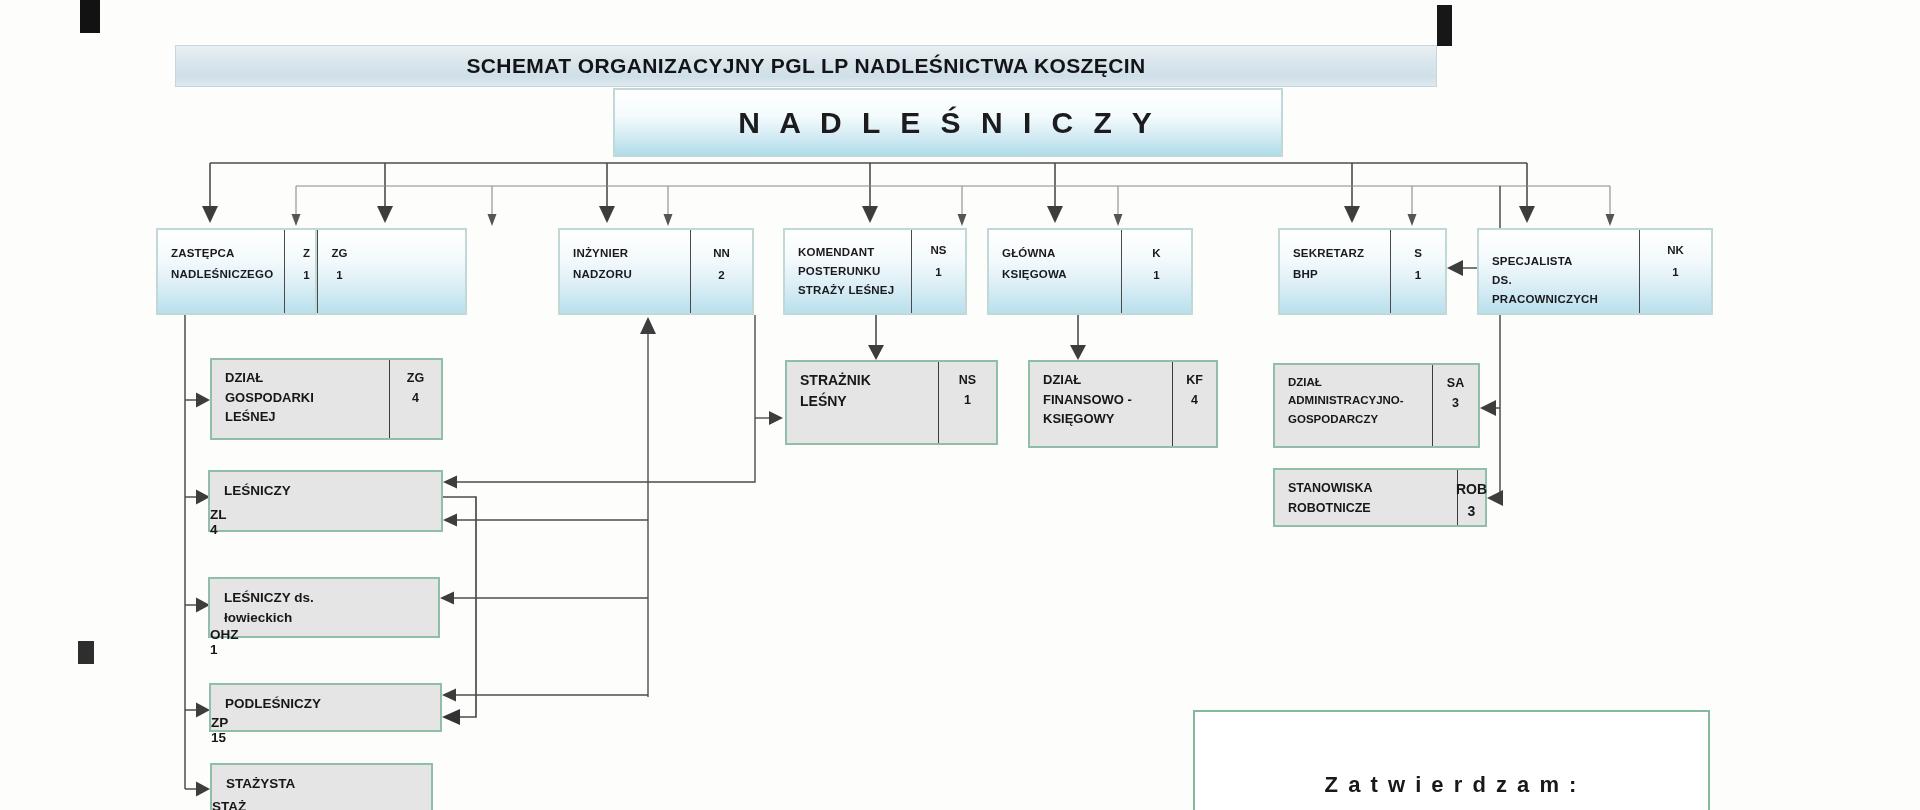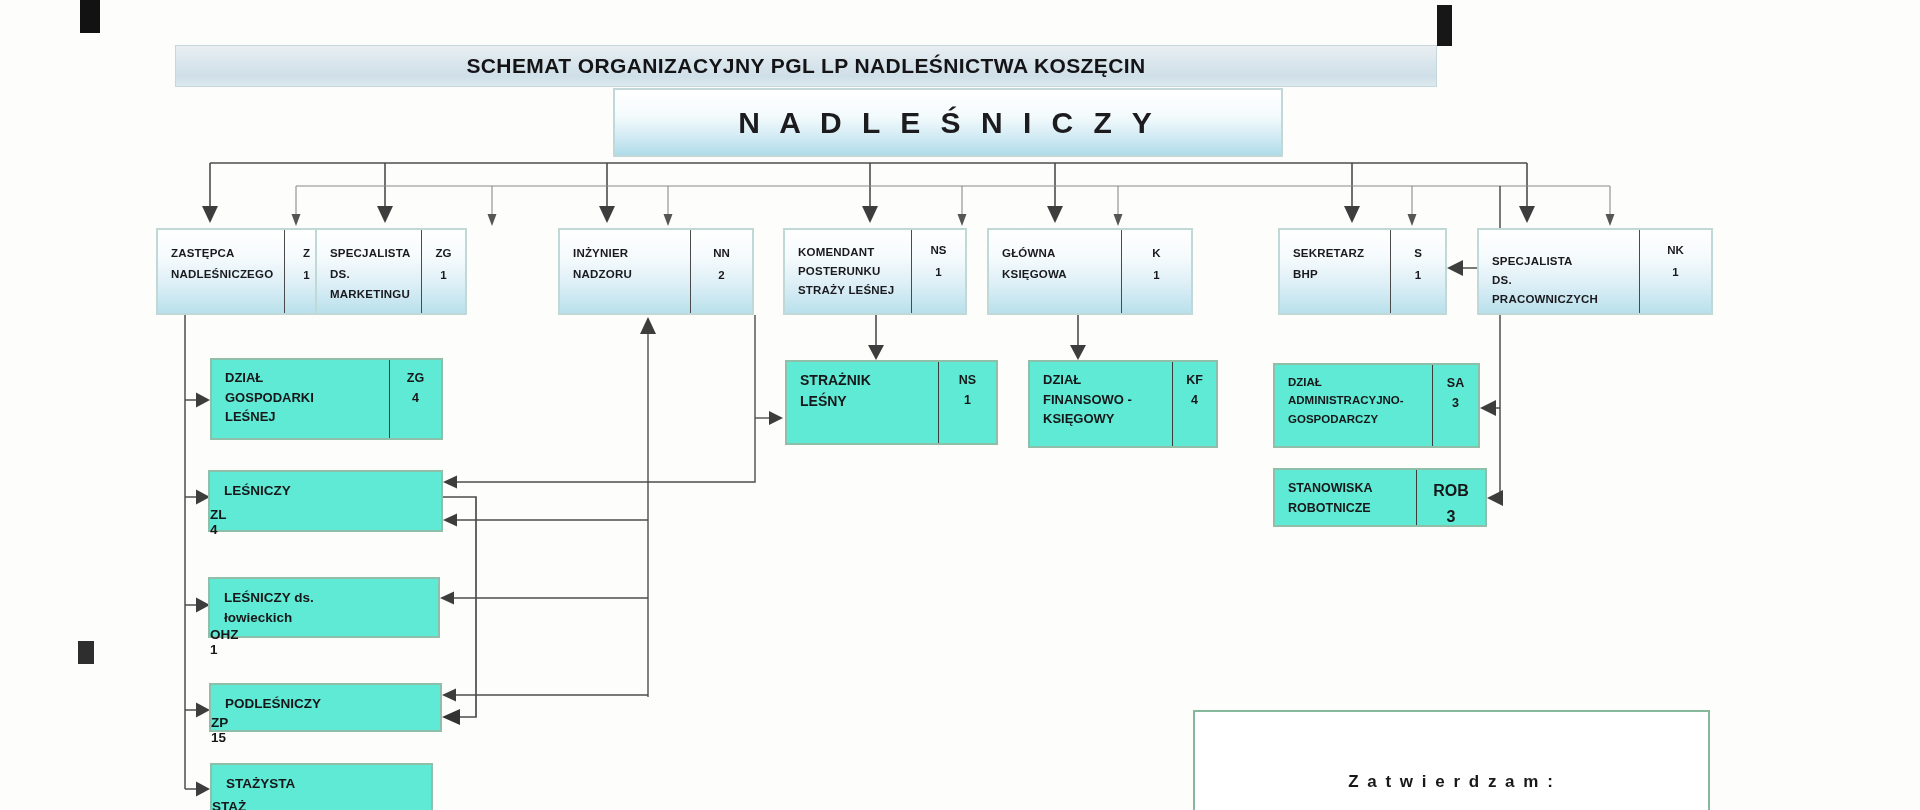--- a/index.html
+++ b/index.html
@@ -19,37 +19,37 @@
   .rootbox span{font-size:30px;font-weight:bold;color:#1c1c1f;letter-spacing:6px;}
 
   .box-blue{position:absolute;z-index:2;box-sizing:border-box;display:flex;
     background:linear-gradient(180deg,#ffffff 0%,#f4fafc 35%,#ddeff6 65%,#b9e0ec 100%);
     border:2px solid #c0d8d6;}
   .bt{flex:1;padding:13px 2px 0 13px;font-size:11.5px;font-weight:bold;line-height:1.8;
       white-space:pre-line;color:#1a1a1e;letter-spacing:.2px;}
   .bcwrap{border-left:1.5px solid #4a4a4a;box-sizing:border-box;display:flex;flex-direction:column;
       align-items:center;padding-top:13px;font-size:11.5px;font-weight:bold;color:#1a1a1e;line-height:1.9;}
 
-  .box-white{position:absolute;z-index:2;box-sizing:border-box;display:flex;background:#5eead4;
+  .box-white{position:absolute;z-index:2;box-sizing:border-box;display:flex;background:#e5e5e5;
     border:2px solid #8fbfa9;}
   .bt2{flex:1;padding:8px 2px 0 13px;font-size:13px;font-weight:bold;line-height:1.5;
       white-space:pre-line;color:#17171a;}
   .bt2.small{font-size:11.5px;line-height:1.6;}
   .bc2{border-left:1.5px solid #3c3c3c;box-sizing:border-box;display:flex;flex-direction:column;
       align-items:center;padding-top:8px;font-size:12.5px;font-weight:bold;color:#17171a;line-height:1.6;}
 
   .staff{padding-top:9px;flex-direction:column;}
   .sname{flex:0 0 54%;padding-left:14px;font-size:13.5px;font-weight:bold;line-height:1.45;
       white-space:pre-line;color:#17171a;box-sizing:border-box;}
   .scode{flex:0 0 22%;font-size:13.5px;font-weight:bold;color:#17171a;}
   .snum{flex:1;font-size:13.5px;font-weight:bold;color:#17171a;}
 
   .approval{position:absolute;left:1193px;top:710px;width:517px;height:140px;z-index:2;
     background:#ffffff;border:2px solid #86b89b;box-sizing:border-box;text-align:center;}
-  .approval span{display:inline-block;margin-top:60px;font-size:17px;font-weight:bold;
+  .approval span{display:inline-block;margin-top:60px;font-size:22px;font-weight:bold;
     color:#19191c;letter-spacing:2px;}
 
   .mark{position:absolute;z-index:3;}
 </style>
 </head>
 <body>
 
 <div class="page">
 
   <svg class="wires" viewBox="0 0 1920 810">
@@ -164,22 +164,20 @@
   <div class="box-blue" style="left:156px;top:228px;width:174px;height:87px">
     <div class="bt">ZASTĘPCA
 NADLEŚNICZEGO</div>
     <div class="bcwrap" style="width:44px">
       <span>Z</span>
       <span>1</span>
     </div>
   </div>
 
   <div class="box-blue" style="left:315px;top:228px;width:152px;height:87px">
-    <div class="bt">SPECJALISTA DS.
-MARKETINGU</div>
     <div class="bcwrap" style="width:44px">
       <span>ZG</span>
       <span>1</span>
     </div>
   </div>
 
   <div class="box-blue" style="left:558px;top:228px;width:196px;height:87px">
     <div class="bt">INŻYNIER
 NADZORU</div>
     <div class="bcwrap" style="width:62px">
@@ -261,21 +259,21 @@
 GOSPODARCZY</div>
     <div class="bc2" style="width:46px">
       <span>SA</span>
       <span>3</span>
     </div>
   </div>
 
   <div class="box-white" style="left:1273px;top:468px;width:214px;height:59px">
     <div class="bt2 small" style="font-size:12.5px">STANOWISKA
 ROBOTNICZE</div>
-    <div class="bc2" style="width:69px;font-size:16px">
+    <div class="bc2" style="width:28px;font-size:14px">
       <span>ROB</span>
       <span>3</span>
     </div>
   </div>
 
   <div class="box-white staff" style="left:208px;top:470px;width:235px;height:62px">
     <div class="sname">LEŚNICZY</div>
     <div class="scode">ZL</div>
     <div class="snum">4</div>
   </div>

